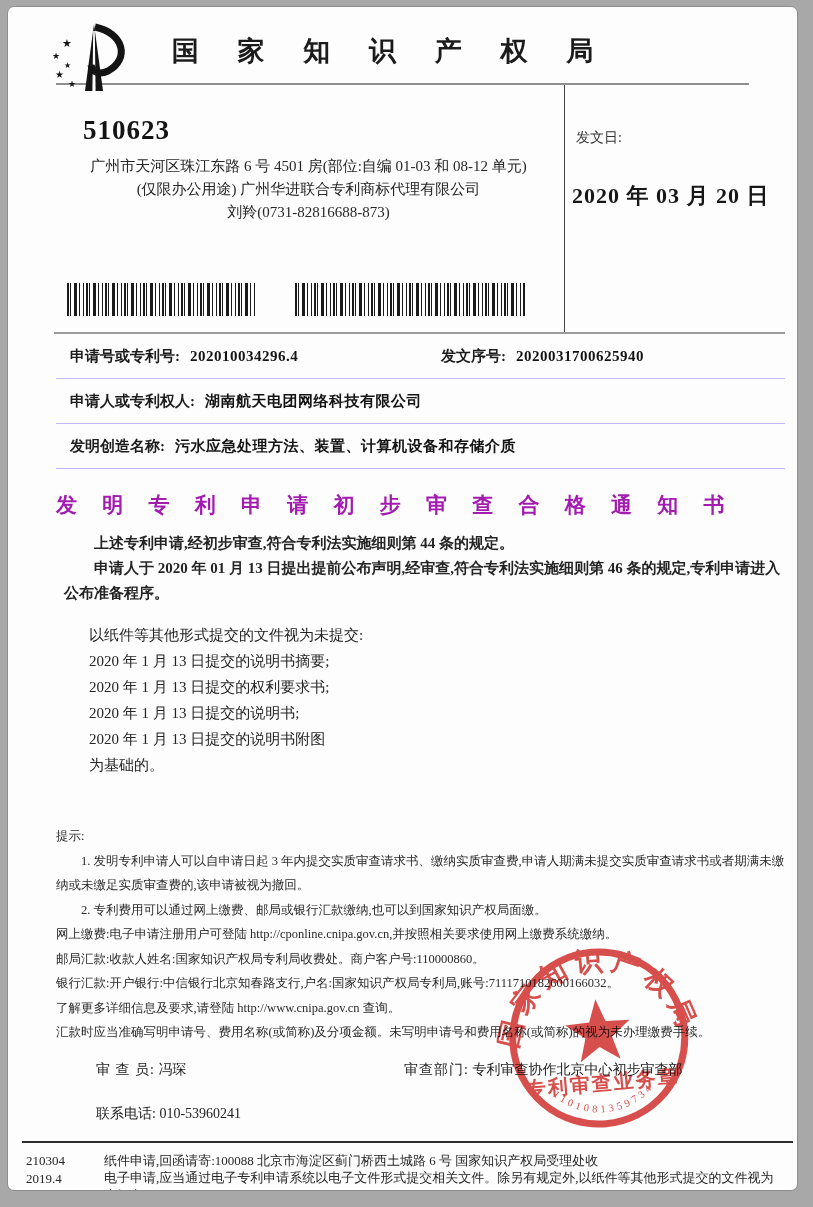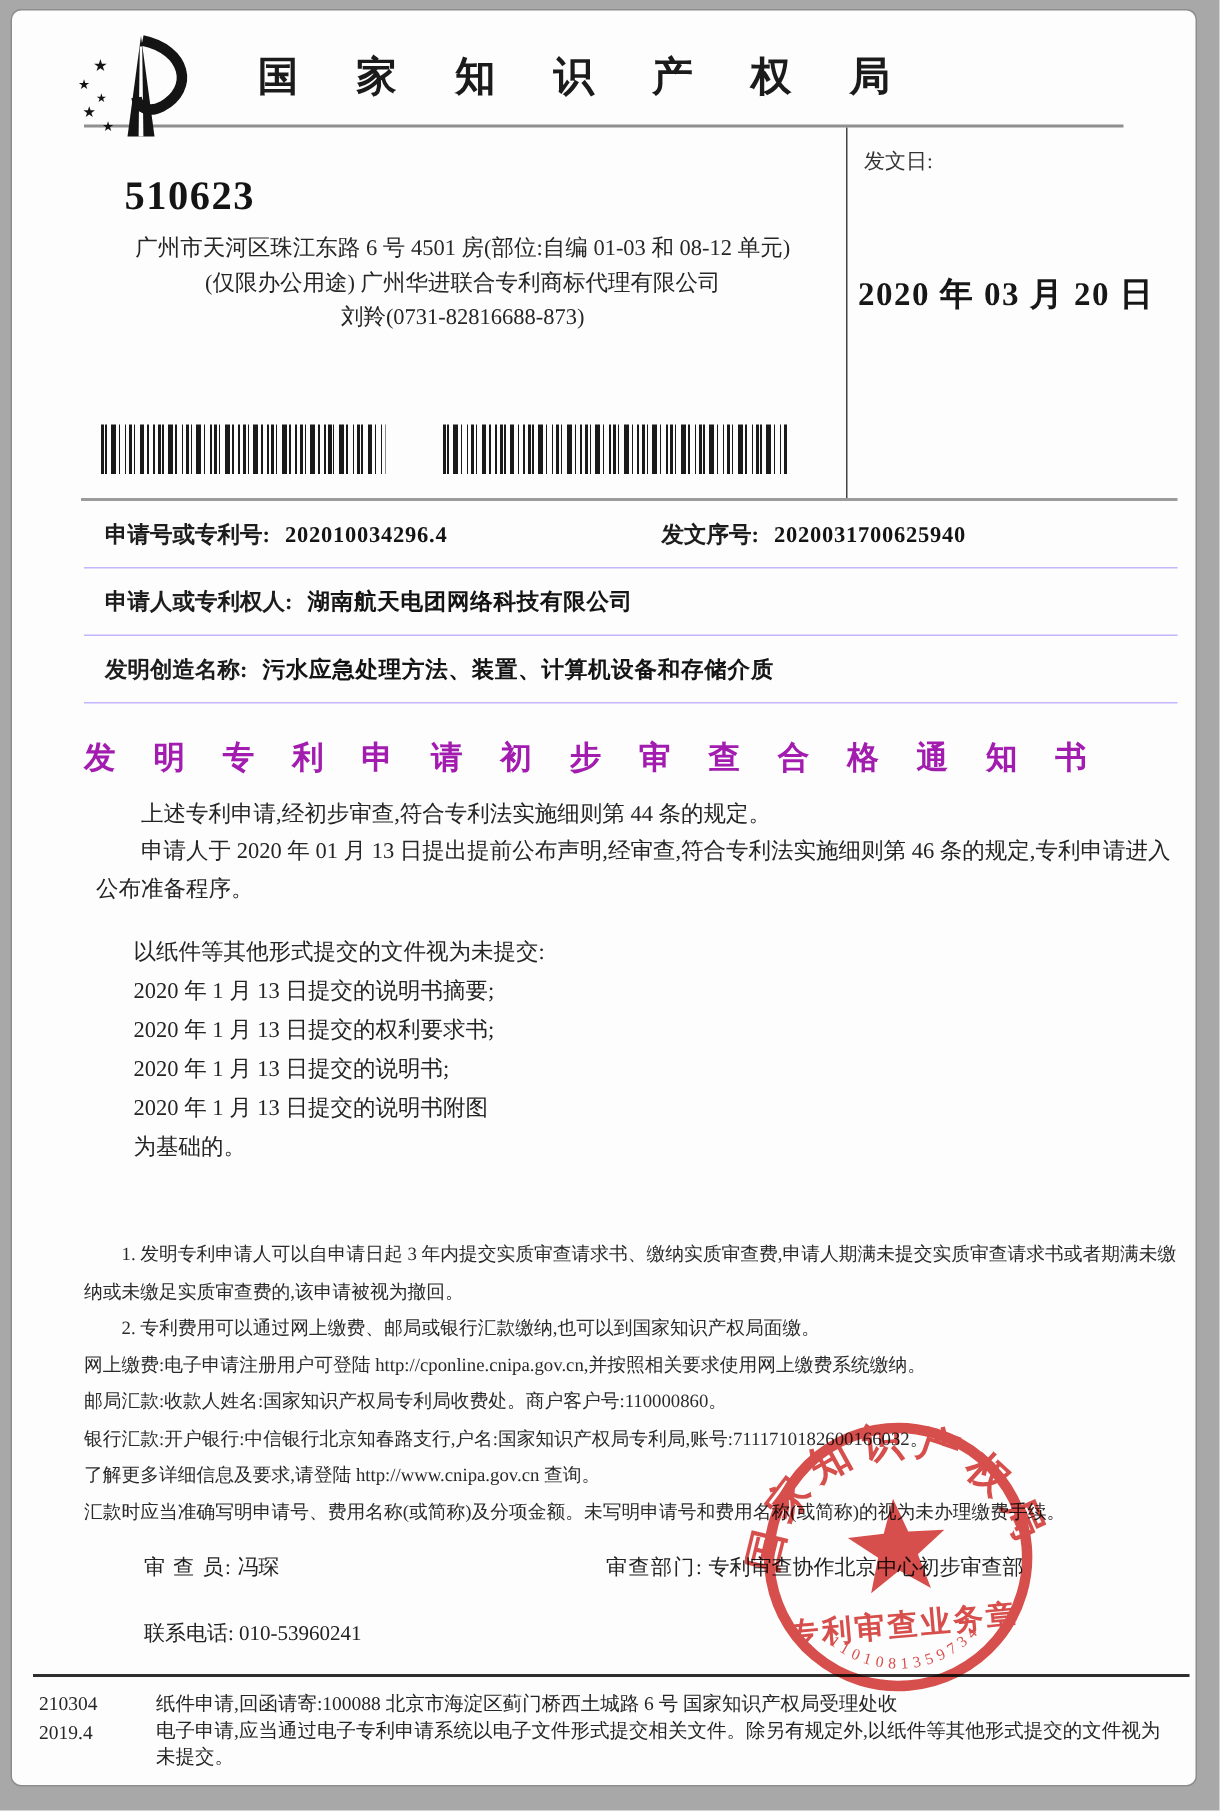--- a/index.html
+++ b/index.html
@@ -22,37 +22,37 @@
   .agency{
     position:absolute;left:0;right:60px;top:26px;text-align:center;
     font-size:27px;font-weight:bold;letter-spacing:16px;color:#1b1b1b;white-space:nowrap;
   }
   .rule1{height:2px;background:#8f8f8f;margin-right:36px;}
   
   .upper{position:relative;height:247px;}
   .vdivider{position:absolute;left:508px;top:0;bottom:0;width:1px;background:#444;}
   .postal{position:absolute;left:27px;top:30px;font-size:27px;font-weight:bold;letter-spacing:1px;color:#141414;text-align:right;}
   .addr{position:absolute;left:0;top:70px;width:505px;text-align:center;font-size:15px;line-height:23px;color:#262626;}
-  .dispatch-label{position:absolute;left:520px;top:14px;font-size:14px;color:#333;}
+  .dispatch-label{position:absolute;left:520px;top:44px;font-size:14px;color:#333;}
   .dispatch-date{position:absolute;left:516px;top:96px;font-size:22px;font-weight:600;letter-spacing:1px;color:#171717;white-space:nowrap;}
   .barcode{position:absolute;bottom:16px;height:33px;
     background:
       repeating-linear-gradient(90deg,#1a1a1a 0 2px,transparent 2px 3px,#1a1a1a 3px 4px,transparent 4px 7px,#1a1a1a 7px 10px,transparent 10px 12px,#1a1a1a 12px 13px,transparent 13px 16px,#1a1a1a 16px 17px,transparent 17px 19px);
   }
   .barcode.b1{left:11px;width:190px;}
   .barcode.b2{left:239px;width:230px;}
   .rule2{height:2px;background:#9b9b9b;margin:0 0 0 -2px;}
   
   .inforow{position:relative;font-size:15px;padding:13px 0 12px 14px;border-bottom:1px solid #c4b5fd;}
   .inforow .lab{font-weight:bold;color:#1d1d1d;}
   .inforow .val{font-weight:bold;color:#141414;margin-left:10px;letter-spacing:.5px;}
   .col2{position:absolute;left:385px;top:13px;font-family:Liberation Serif, serif;}
   
   .notice-title{margin-top:22px;font-size:21px;font-weight:bold;letter-spacing:10px;color:#a21caf;white-space:nowrap;}
-  .bodytext{margin:12px 0 0 8px;font-size:15px;line-height:25px;color:#242424;}
+  .bodytext{margin:12px 0 0 8px;font-size:15px;line-height:25px;color:#242424;font-weight:bold;}
   .bodytext p{margin:0;text-indent:2em;}
   .basis{margin:16px 0 0 33px;font-size:15px;line-height:26px;color:#242424;}
   .basis div{margin:0;}
   .basis .closing{margin-top:0;}
   
   .notes{margin-top:46px;font-size:12.5px;line-height:24.5px;color:#2a2a2a;}
   .notes p{margin:0;}
   .notes p.ind{text-indent:2em;}
   
   .signoff{position:relative;margin-top:16px;font-size:14px;color:#222;}
@@ -131,20 +131,21 @@
   <div class="basis">
     <div>以纸件等其他形式提交的文件视为未提交:</div>
     <div>2020 年 1 月 13 日提交的说明书摘要;</div>
     <div>2020 年 1 月 13 日提交的权利要求书;</div>
     <div>2020 年 1 月 13 日提交的说明书;</div>
     <div>2020 年 1 月 13 日提交的说明书附图</div>
     <div class="closing">为基础的。</div>
   </div>
 
   <div class="notes">
+    <p>提示:</p>
     <p class="ind">1. 发明专利申请人可以自申请日起 3 年内提交实质审查请求书、缴纳实质审查费,申请人期满未提交实质审查请求书或者期满未缴纳或未缴足实质审查费的,该申请被视为撤回。</p>
     <p class="ind">2. 专利费用可以通过网上缴费、邮局或银行汇款缴纳,也可以到国家知识产权局面缴。</p>
     <p>网上缴费:电子申请注册用户可登陆 http://cponline.cnipa.gov.cn,并按照相关要求使用网上缴费系统缴纳。</p>
     <p>邮局汇款:收款人姓名:国家知识产权局专利局收费处。商户客户号:110000860。</p>
     <p>银行汇款:开户银行:中信银行北京知春路支行,户名:国家知识产权局专利局,账号:7111710182600166032。</p>
     <p>了解更多详细信息及要求,请登陆 http://www.cnipa.gov.cn 查询。</p>
     <p>汇款时应当准确写明申请号、费用名称(或简称)及分项金额。未写明申请号和费用名称(或简称)的视为未办理缴费手续。</p>
   </div>
 
   <div class="signoff">

